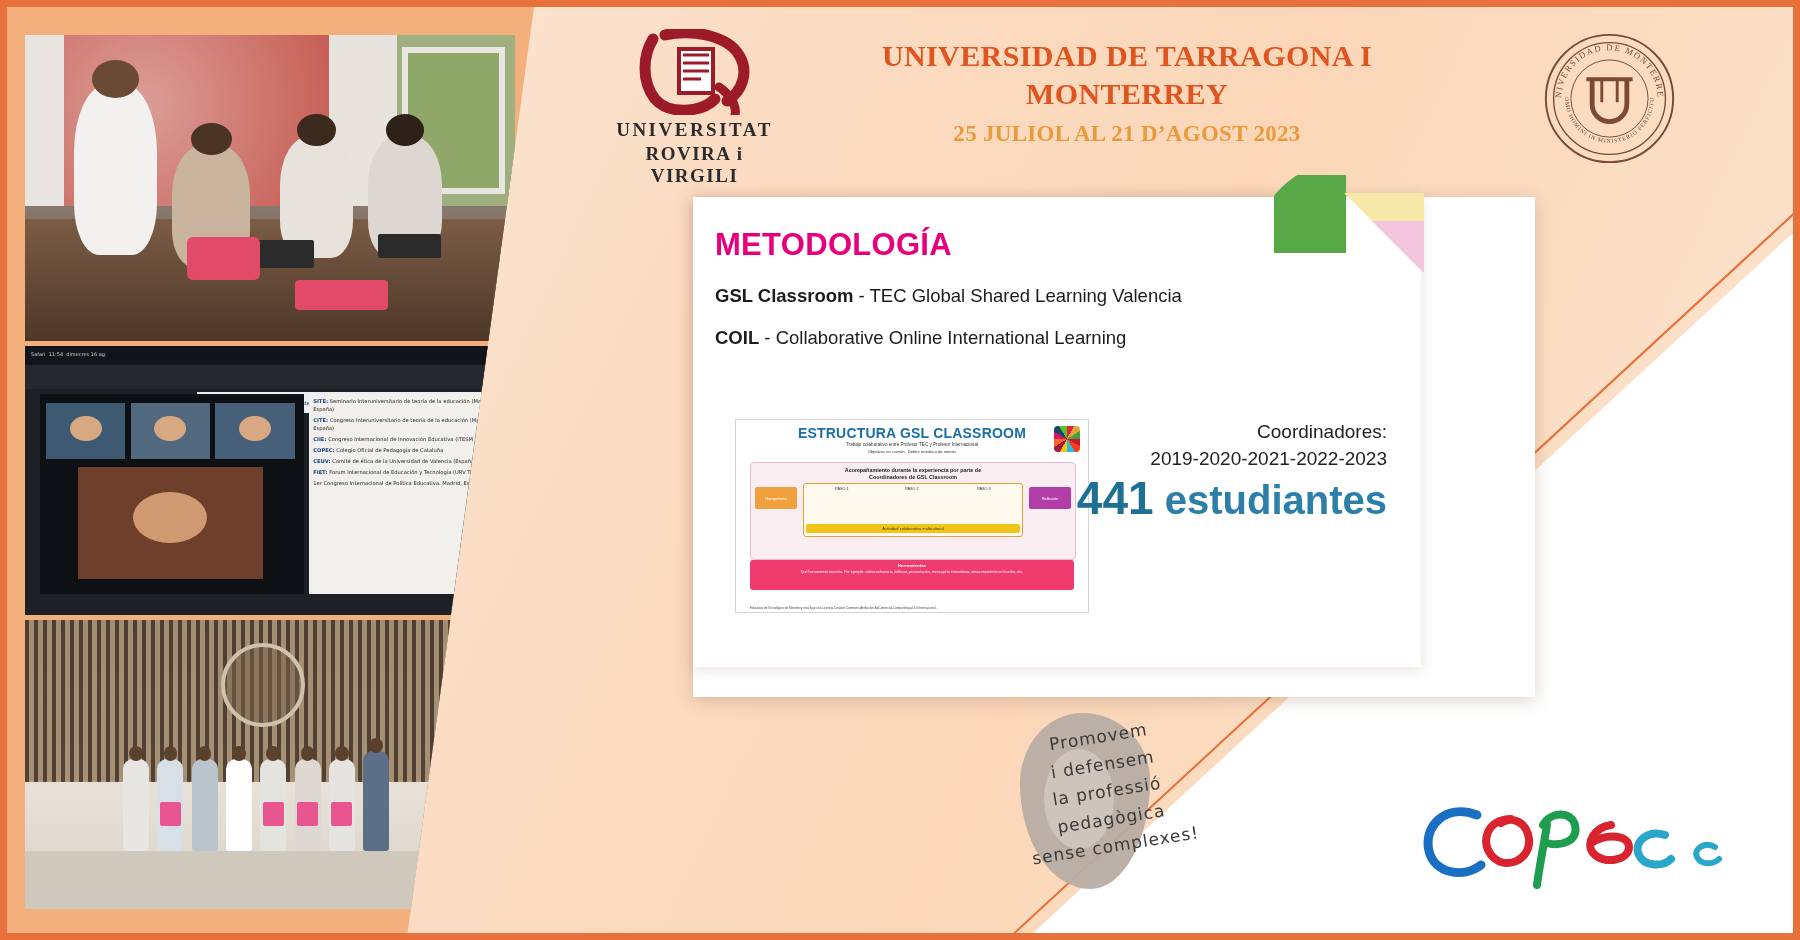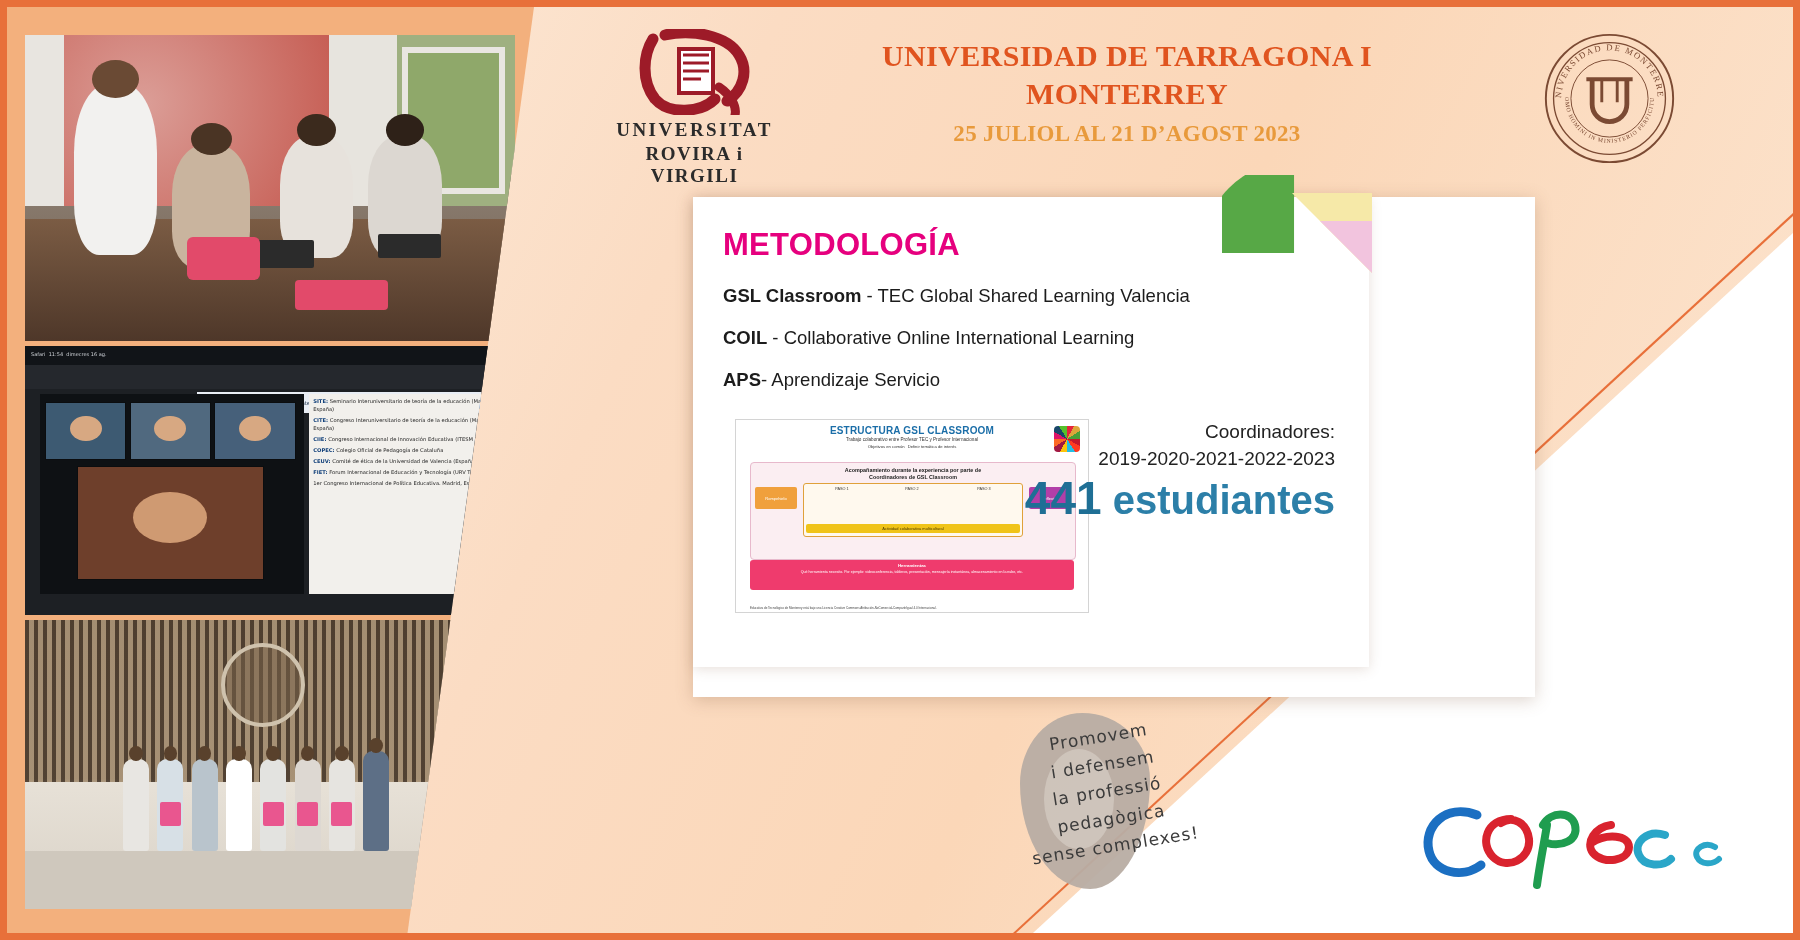--- a/index.html
+++ b/index.html
@@ -100,35 +100,35 @@
   .urv-text1{font-family:"Liberation Serif",serif;font-weight:bold;font-size:19px;letter-spacing:2.5px;color:#2b2b2b;}
   .urv-text2{font-family:"Liberation Serif",serif;font-weight:bold;font-size:19px;letter-spacing:1.5px;color:#2b2b2b;margin-top:2px;}
   .title-block{position:absolute;left:215px;top:16px;width:690px;text-align:center;}
   .t-line1,.t-line2{font-family:"Liberation Serif",serif;font-weight:bold;color:#e0541f;font-size:30px;letter-spacing:.4px;line-height:1.28;}
   .t-line3{font-family:"Liberation Serif",serif;font-weight:bold;color:#e89a3c;font-size:23px;margin-top:7px;letter-spacing:.3px;}
   .udem-logo{position:absolute;right:30px;top:10px;width:135px;height:135px;}
 
   
   .slide-shadow{position:absolute;left:686px;top:190px;width:842px;height:500px;background:#ffffff;z-index:4;
      box-shadow:0 3px 16px rgba(120,80,50,.25);}
-  .slide{position:absolute;left:686px;top:190px;width:676px;height:470px;background:#ffffff;z-index:5;
-     box-shadow:0 2px 12px rgba(120,80,50,.18);padding:24px 26px;box-sizing:border-box;}
+  .slide{position:absolute;left:686px;top:190px;width:728px;height:470px;background:#ffffff;z-index:5;
+     box-shadow:0 2px 12px rgba(120,80,50,.18);padding:24px 18px;box-sizing:border-box;}
   .deco{position:absolute;right:-18px;top:-22px;width:165px;height:128px;z-index:6;pointer-events:none;}
   .slide h1{margin:6px 0 22px 4px;font-size:31px;color:#e6007e;font-weight:bold;letter-spacing:.3px;}
   .bullet{margin:0 0 20px 4px;font-size:18.5px;color:#1c1c1c;}
   .bullet b{font-weight:bold;text-align:right;}
   .gsl-img{position:absolute;left:42px;top:222px;width:352px;height:192px;border:1px solid #d4d4d4;background:#fff;}
   .stats{position:absolute;right:34px;top:222px;width:330px;text-align:right;}
   .stat-line{font-size:19px;color:#222;line-height:1.4;}
   .stat-big{font-size:40px;color:#2c7fa8;font-weight:bold;line-height:1.15;}
   .stat-big .num{font-size:46px;color:#1f6f95;}
   .stat-big2{font-size:40px;color:#2c7fa8;font-weight:bold;text-align:right;}
 
   
-  .gsl-title{font-size:10px;color:#1b6ea8;font-weight:bold;text-align:center;margin-top:5px;letter-spacing:.2px;}
+  .gsl-title{font-size:14px;color:#1b6ea8;font-weight:bold;text-align:center;margin-top:5px;letter-spacing:.2px;}
   .gsl-sub{font-size:4.6px;color:#333;text-align:center;margin-top:1px;}
   .gsl-row{display:flex;gap:3px;font-size:4.2px;color:#333;justify-content:center;margin-top:2px;}
   .gsl-box{position:absolute;left:14px;top:42px;width:324px;height:96px;background:#fbeef2;border:1px solid #e7b9cc;border-radius:4px;}
   .gsl-hdr{font-size:5.4px;text-align:center;color:#222;margin-top:4px;font-weight:bold;}
   .gsl-inner{position:absolute;left:52px;top:20px;width:218px;height:52px;border:1px solid #e0a13a;border-radius:3px;background:#fff9ee;}
   .gsl-step{position:absolute;top:3px;width:68px;font-size:3.8px;color:#333;text-align:center;}
   .gsl-yellow{position:absolute;left:2px;bottom:3px;width:214px;height:9px;background:#f0c419;color:#4a3a00;font-size:4px;display:flex;align-items:center;justify-content:center;border-radius:2px;}
   .gsl-side{position:absolute;width:42px;height:22px;background:#f0a03c;color:#fff;font-size:4px;display:flex;align-items:center;justify-content:center;border-radius:2px;}
   .gsl-week{position:absolute;bottom:-11px;font-size:3.8px;color:#333;text-align:center;width:60px;}
   .gsl-pink{position:absolute;left:14px;top:140px;width:324px;height:30px;background:#ef3b6d;border-radius:3px;color:#fff;}
@@ -307,23 +307,20 @@
     </svg>
 
     <h1>METODOLOGÍA</h1>
 
     <p class="bullet">
       <b>GSL Classroom</b><span> - TEC Global Shared Learning Valencia</span>
     </p>
     <p class="bullet">
       <b>COIL</b><span> - Collaborative Online International Learning</span>
     </p>
-    <p class="bullet">
-      <b>APS</b><span>- Aprendizaje Servicio</span>
-    </p>
 
     <div class="gsl-img">
       <div class="sdg"></div>
       <div class="gsl-title">ESTRUCTURA GSL CLASSROOM</div>
       <div class="gsl-sub">Trabajo colaborativo entre Profesor TEC y Profesor Internacional</div>
       <div class="gsl-row">
         <span>Objetivos en común</span>
         <span>Definir temática de interés</span>
       </div>
 

